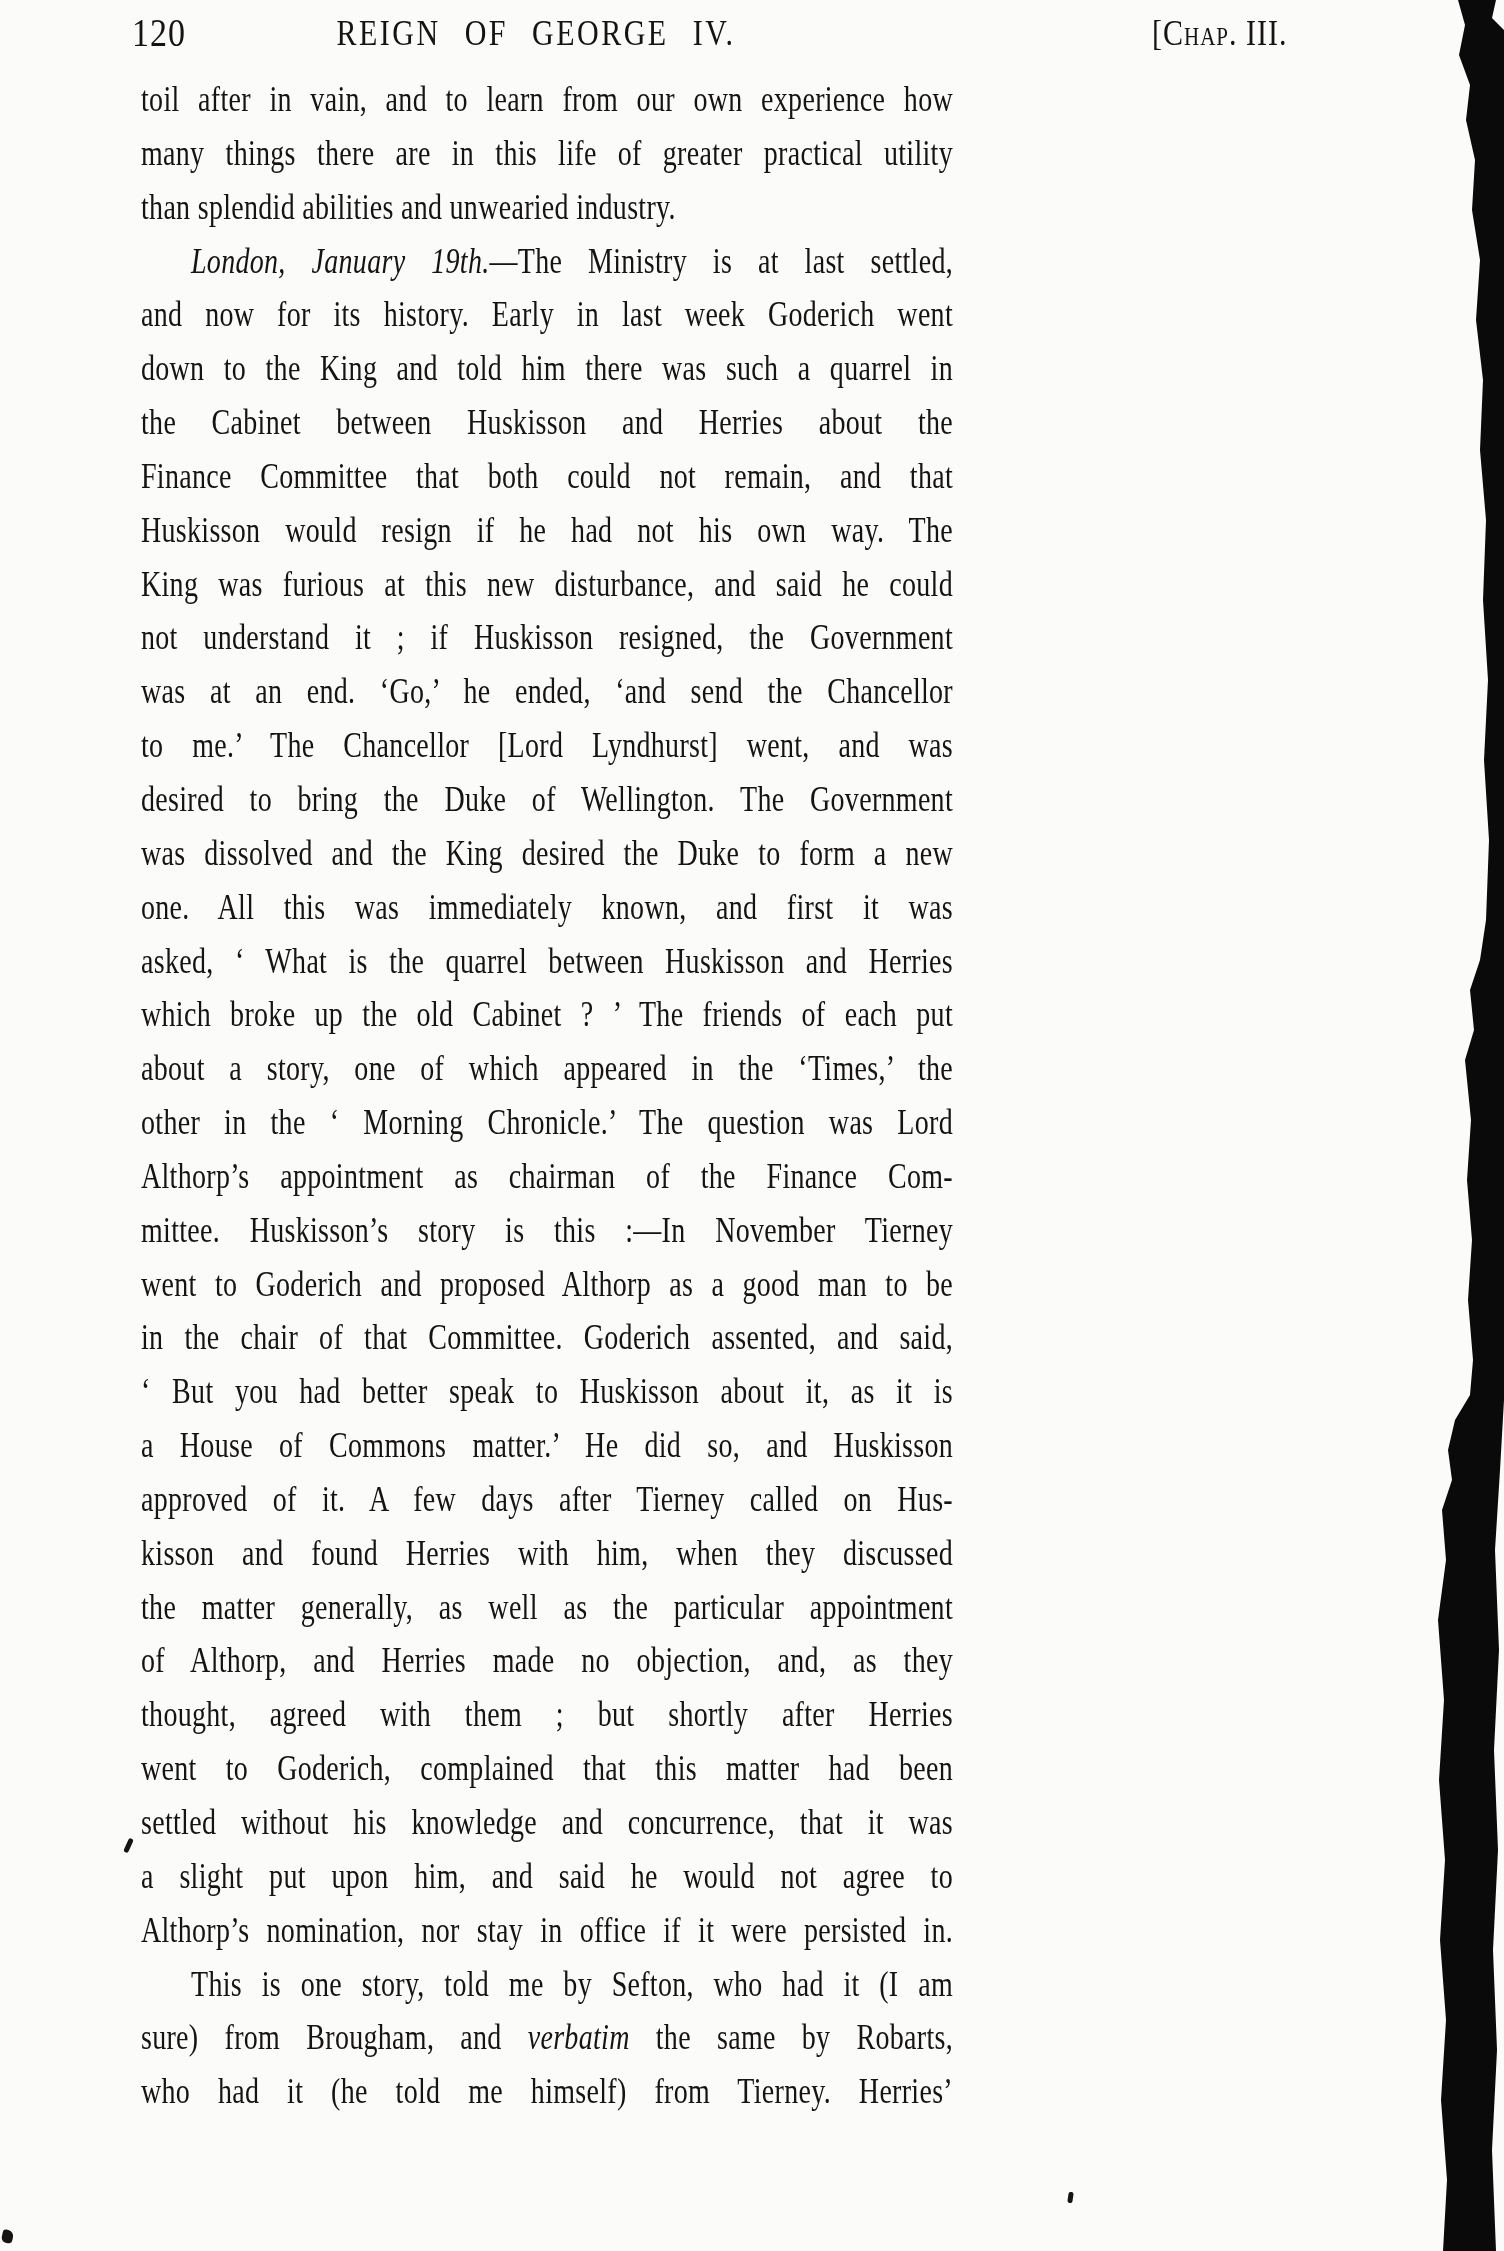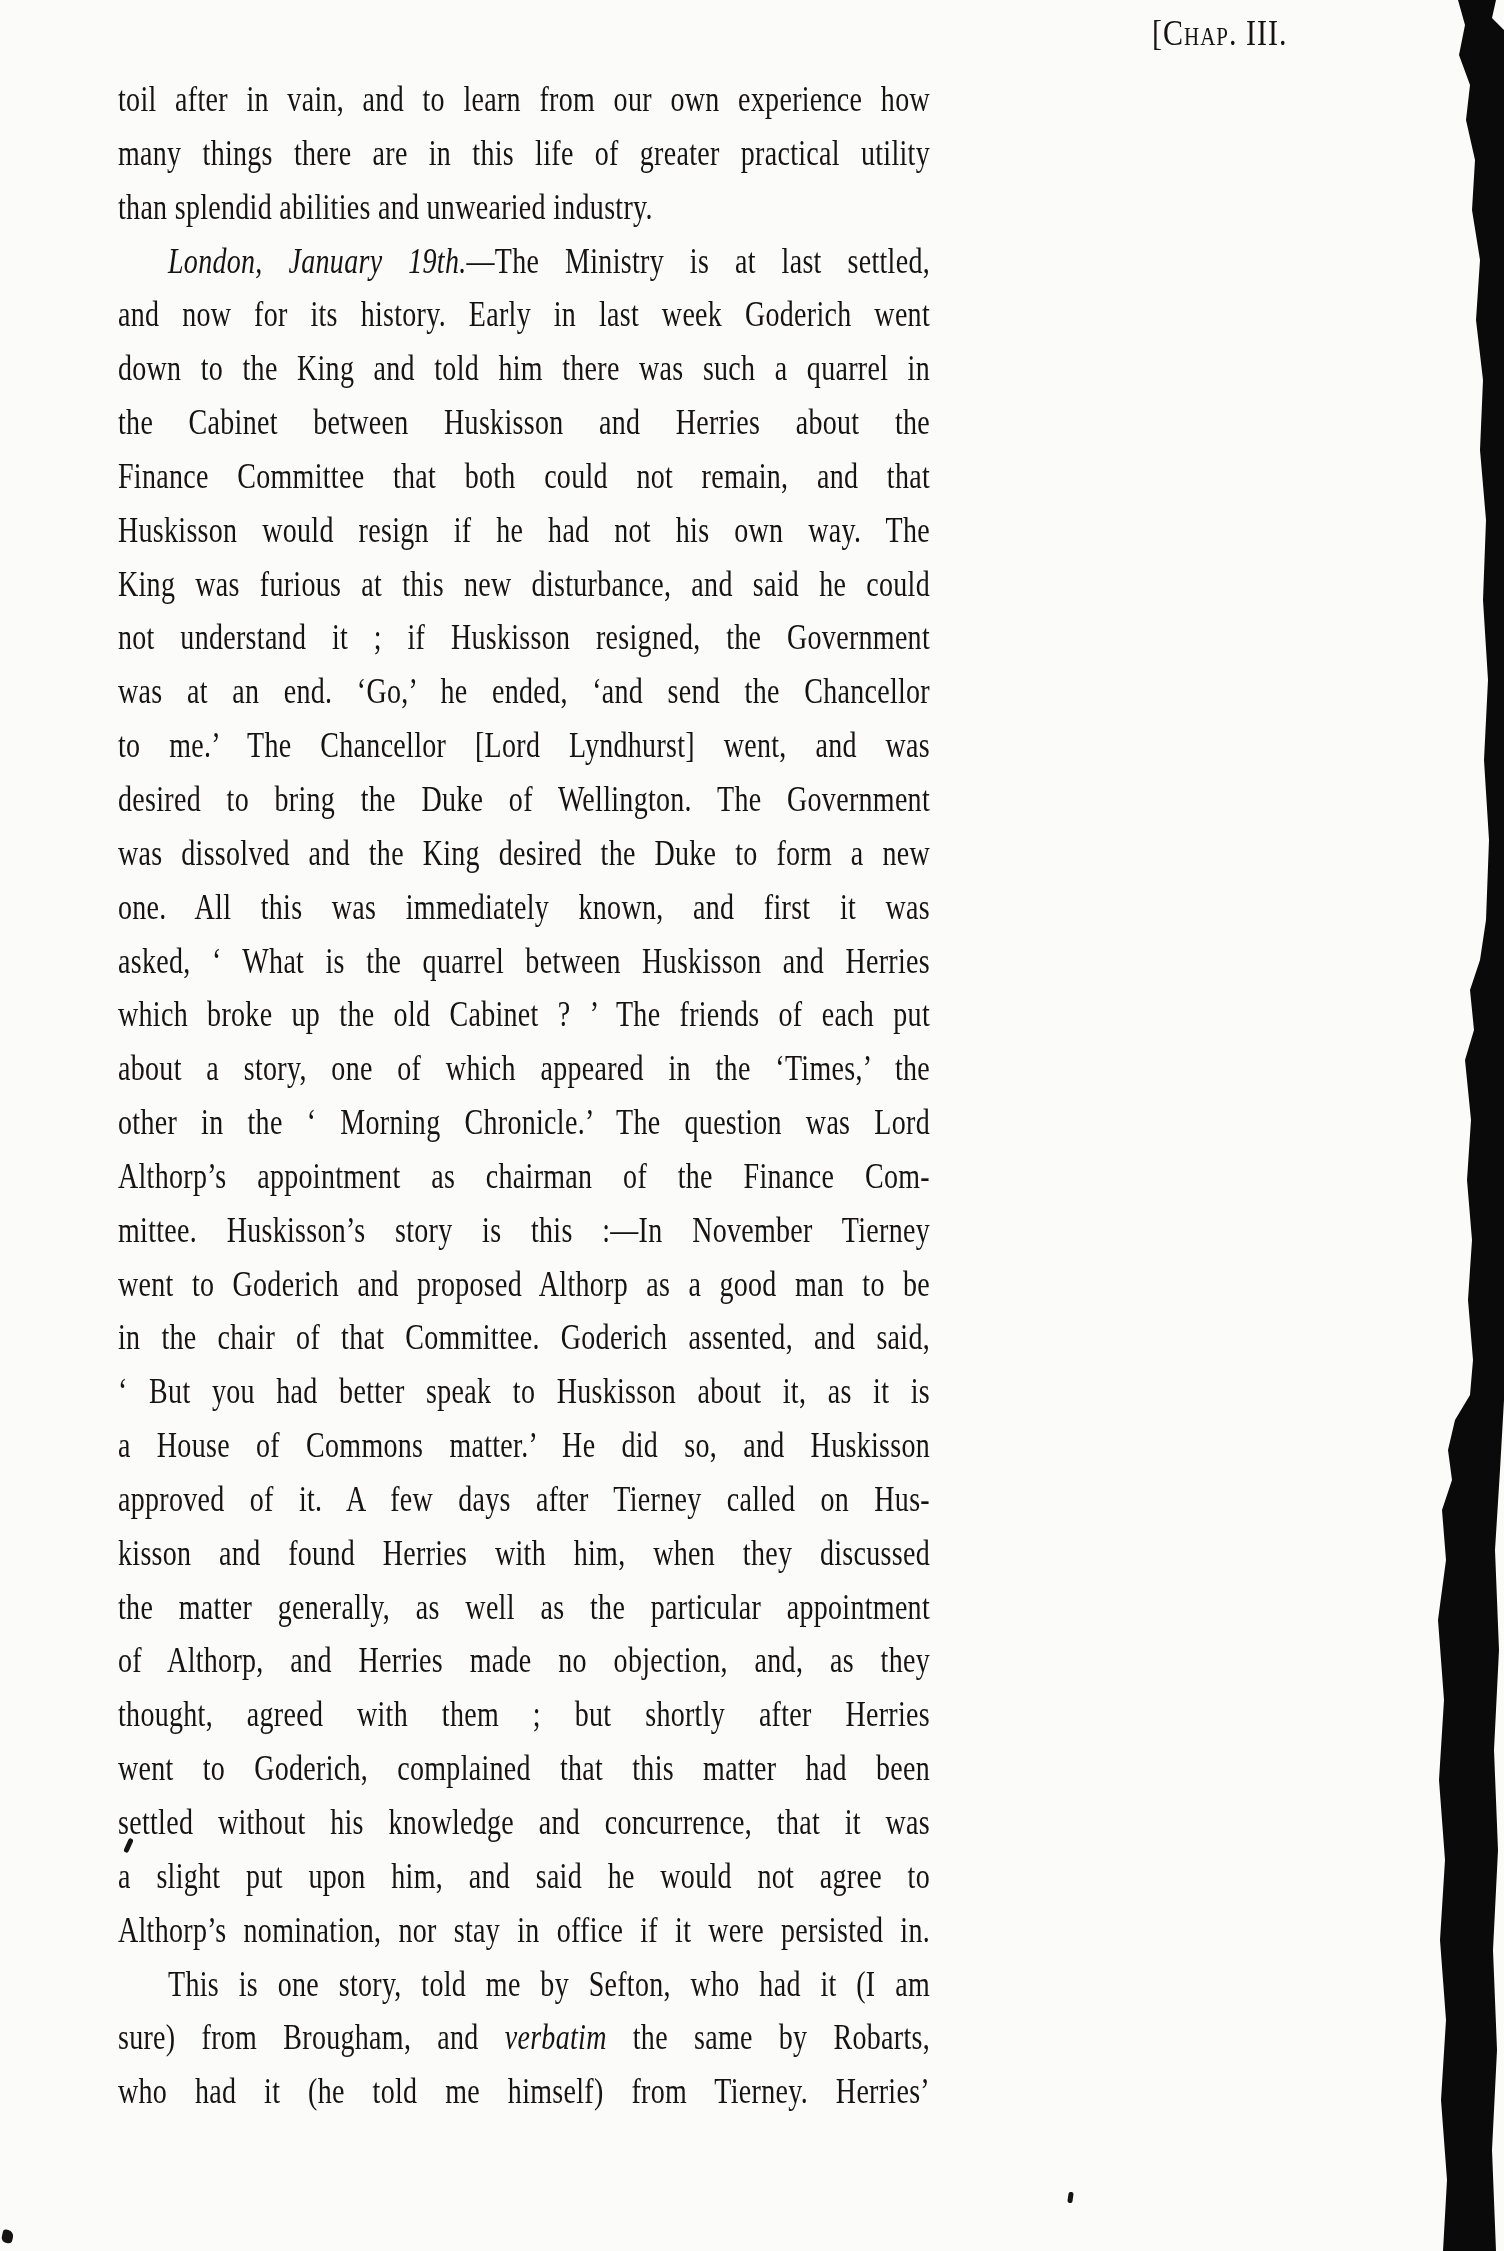--- a/index.html
+++ b/index.html
@@ -11,21 +11,21 @@
     overflow:hidden;
   }
   
   .pagehead { position:absolute; left:130px; top:14px; width:812px; height:46px; }
   .pagenum  { position:absolute; left:2px; top:0; font-size:34px; transform:scaleY(1.18); transform-origin:0 50%; letter-spacing:1px; }
   .runtitle { position:absolute; left:0; right:0; top:2px; text-align:center; font-size:30px;
               letter-spacing:2.5px; word-spacing:14px; transform:scaleY(1.22); transform-origin:50% 50%; }
   .chapmark { position:absolute; left:1152px; top:16px; font-size:30px; letter-spacing:1px;
               font-variant-caps:small-caps; transform:scaleY(1.2); transform-origin:0 50%; }
   
-  .textblock { position:absolute; left:118px; top:72px; width:812px; }
+  .textblock { position:absolute; left:141px; top:72px; width:812px; }
   .line {
     height:53.85px; line-height:53.85px; font-size:28px; letter-spacing:0.3px;
     text-align:justify; text-align-last:justify;
     transform:scaleY(1.28); transform-origin:0 50%;
     white-space:normal;
   }
   .line.indent  { text-indent:50px; }
   .line.endline { text-align-last:left; }
   .it { font-style:italic; }
   
@@ -33,20 +33,24 @@
   .speck  { position:absolute; background:var(--ink); pointer-events:none; }
   .speck.a { left:2px;  top:2230px; width:11px; height:13px; border-radius:3px 6px 4px 5px; transform:rotate(12deg); }
   .speck.b { left:1068px; top:2192px; width:5px; height:11px; border-radius:2px; transform:rotate(8deg); }
   .speck.c { left:126px; top:1838px; width:5px; height:15px; border-radius:3px; transform:rotate(24deg); }
 </style>
 </head>
 <body>
 
 <div class="page">
 
+  <div class="pagehead">
+    <span class="pagenum">120</span>
+    <span class="runtitle">REIGN OF GEORGE IV.</span>
+  </div>
   <span class="chapmark" style="position:absolute;">[Chap. III.</span>
 
   <div class="textblock">
       <div class="line"><span>toil after in vain, and to learn from our own experience how</span></div>
       <div class="line"><span>many things there are in this life of greater practical utility</span></div>
       <div class="line endline"><span>than splendid abilities and unwearied industry.</span></div>
       <div class="line indent"><span class="it">London, January 19th.</span><span>—The Ministry is at last settled,</span></div>
       <div class="line"><span>and now for its history.  Early in last week Goderich went</span></div>
       <div class="line"><span>down to the King and told him there was such a quarrel in</span></div>
       <div class="line"><span>the Cabinet between Huskisson and Herries about the</span></div>

